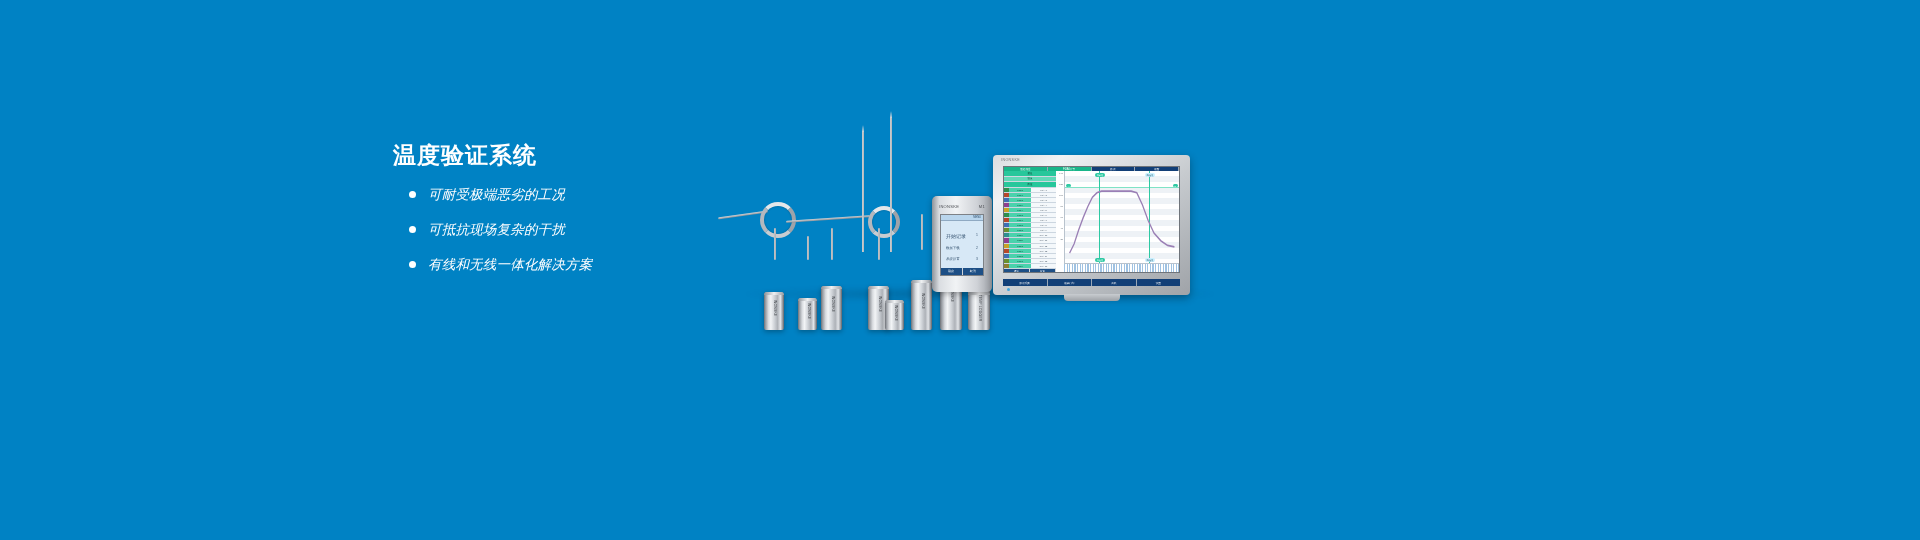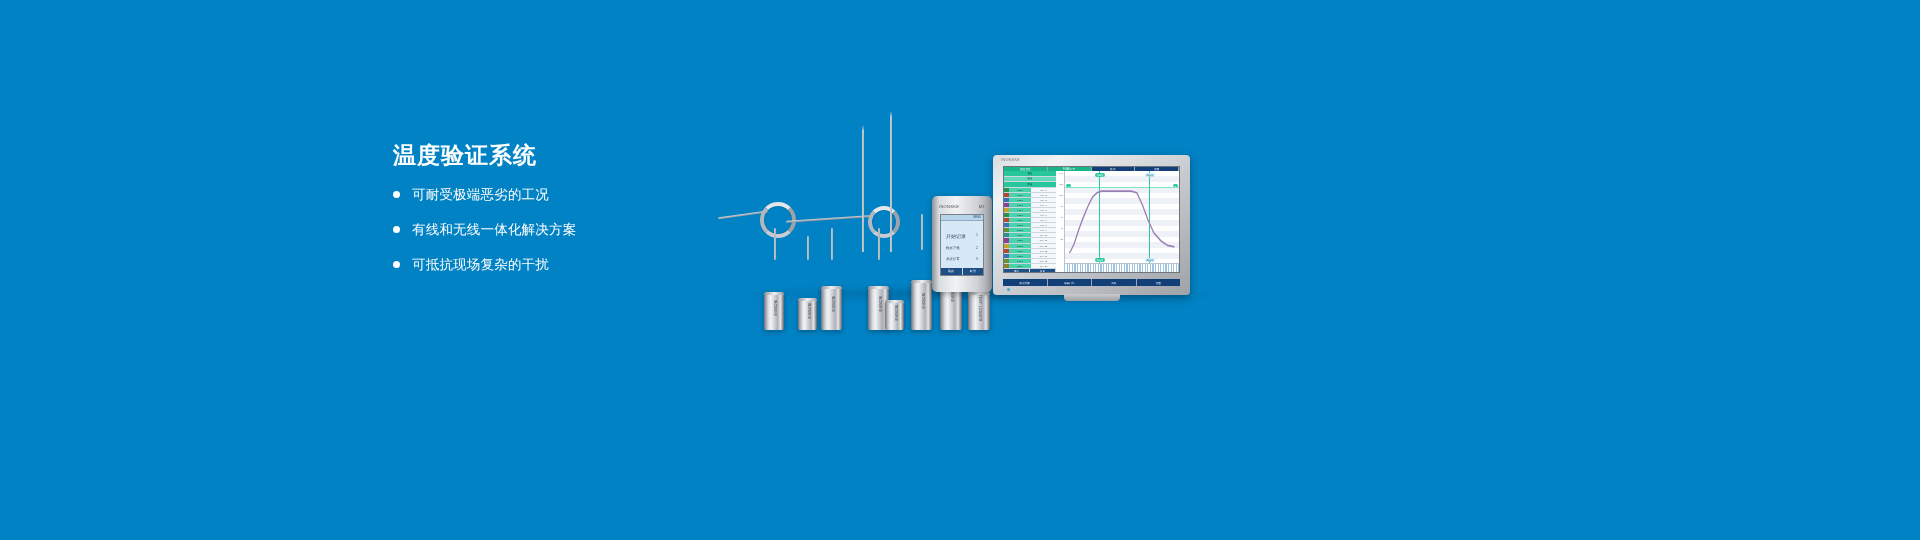--- a/index.html
+++ b/index.html
@@ -36,22 +36,23 @@
   .subhead {
     font-size: 13.5px;
     color: #ffffff;
     line-height: 1.3;
     margin: 0 0 20px 0;
     white-space: nowrap;
     letter-spacing: 0.2px;
   }
   .bullets {
     list-style: none;
-    margin: 0;
+    margin: 16px;
     padding: 0;
+    font-style: italic;
   }
   .bullets li {
     display: flex;
     align-items: center;
     font-size: 13.5px;
     color: #ffffff;
     margin-bottom: 17px;
     letter-spacing: 0.2px;
   }
   .bullet-dot {
@@ -272,25 +273,25 @@
 
   <div class="text-block">
     <h1 class="headline">温度验证系统</h1>
     <ul class="bullets">
       <li>
         <span class="bullet-dot"></span>
         <span>可耐受极端恶劣的工况</span>
       </li>
       <li>
         <span class="bullet-dot"></span>
-        <span>有线和无线一体化解决方案</span>
+        <span>可抵抗现场复杂的干扰</span>
       </li>
       <li>
         <span class="bullet-dot"></span>
-        <span>可抵抗现场复杂的干扰</span>
+        <span>有线和无线一体化解决方案</span>
       </li>
     </ul>
   </div>
 
   <div class="shadow-floor"></div>
 
   <div class="products">
 
     <div class="wire" style="left:18px; top:104px; width:50px; transform:rotate(-8deg);"></div>
     <div class="coil" style="left:60px; top:92px; width:28px; height:28px;"></div>

